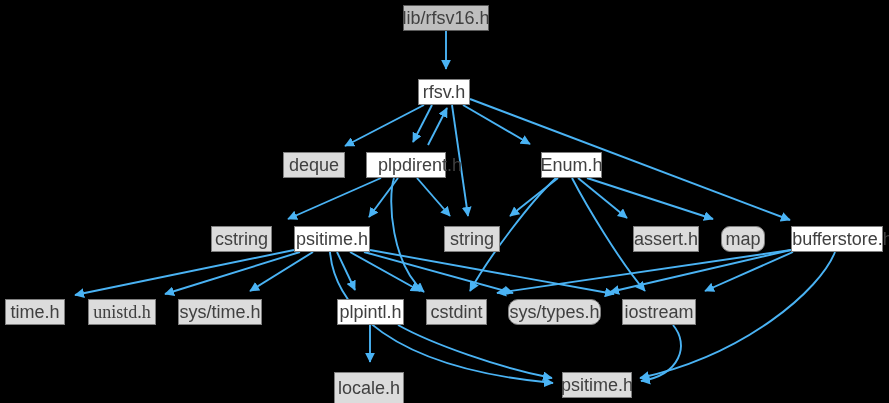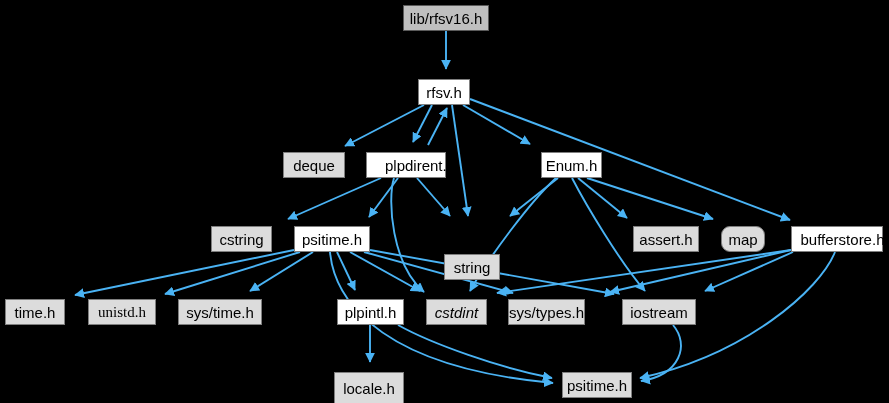--- a/index.html
+++ b/index.html
@@ -21,23 +21,23 @@
     top: 0;
     width: 889px;
     height: 403px;
   }
   .node {
     position: absolute;
     box-sizing: border-box;
     display: flex;
     align-items: center;
     justify-content: center;
-    font-size: 15px;
+    font-size: 18px;
     line-height: 1;
-    color: #000000;
+    color: #404040;
     white-space: nowrap;
     letter-spacing: 0px;
     z-index: 5;
   }
   .node-sys {
     background: #dcdcdc;
     border: 1px solid #7f7f7f;
   }
   .node-proj {
     background: #ffffff;
@@ -95,28 +95,28 @@
   </svg>
 
   <div id="node-group">
       <div class="node node-root" style="left: 403px; top: 5px; width: 86px; height: 26px;">lib/rfsv16.h</div>
       <div class="node node-proj" style="left: 418px; top: 79px; width: 52px; height: 26px;">rfsv.h</div>
       <div class="node node-sys" style="left: 283px; top: 152px; width: 62px; height: 26px;">deque</div>
       <div class="node node-proj" style="left: 366px; top: 152px; width: 80px; height: 26px; padding-left: 28px;">plpdirent.h</div>
       <div class="node node-proj" style="left: 541px; top: 152px; width: 61px; height: 26px;">Enum.h</div>
       <div class="node node-sys" style="left: 211px; top: 226px; width: 61px; height: 26px;">cstring</div>
       <div class="node node-proj" style="left: 294px; top: 226px; width: 76px; height: 26px;">psitime.h</div>
-      <div class="node node-sys" style="left: 444px; top: 226px; width: 56px; height: 26px; margin-top: 28px;">string</div>
+      <div class="node node-sys" style="left: 444px; top: 226px; width: 56px; height: 26px;">string</div>
       <div class="node node-sys" style="left: 633px; top: 226px; width: 66px; height: 26px;">assert.h</div>
       <div class="node node-sys" style="left: 721px; top: 226px; width: 44px; height: 26px; border-radius: 9px;">map</div>
       <div class="node node-proj" style="left: 791px; top: 226px; width: 92px; height: 26px; padding-left: 11px;">bufferstore.h</div>
       <div class="node node-sys" style="left: 5px; top: 299px; width: 60px; height: 26px;">time.h</div>
       <div class="node node-sys" style="left: 88px; top: 299px; width: 68px; height: 26px; font-family: Liberation Serif, serif;">unistd.h</div>
       <div class="node node-sys" style="left: 178px; top: 299px; width: 84px; height: 26px;">sys/time.h</div>
       <div class="node node-proj" style="left: 337px; top: 299px; width: 67px; height: 26px;">plpintl.h</div>
-      <div class="node node-sys" style="left: 426px; top: 299px; width: 61px; height: 26px; font-style: italic;">cstdint</div>
-      <div class="node node-sys" style="left: 508px; top: 299px; width: 77px; height: 26px;">sys/types.h</div>
+      <div class="node node-sys" style="left: 426px; top: 299px; width: 61px; height: 26px;">cstdint</div>
+      <div class="node node-sys" style="left: 508px; top: 299px; width: 93px; height: 26px; border-radius: 10px;">sys/types.h</div>
       <div class="node node-sys" style="left: 622px; top: 299px; width: 74px; height: 26px;">iostream</div>
       <div class="node node-sys" style="left: 334px; top: 372px; width: 70px; height: 32px;">locale.h</div>
       <div class="node node-sys" style="left: 562px; top: 372px; width: 70px; height: 26px;">psitime.h</div>
     </div>
 
 </div>
 
 </body></html>

